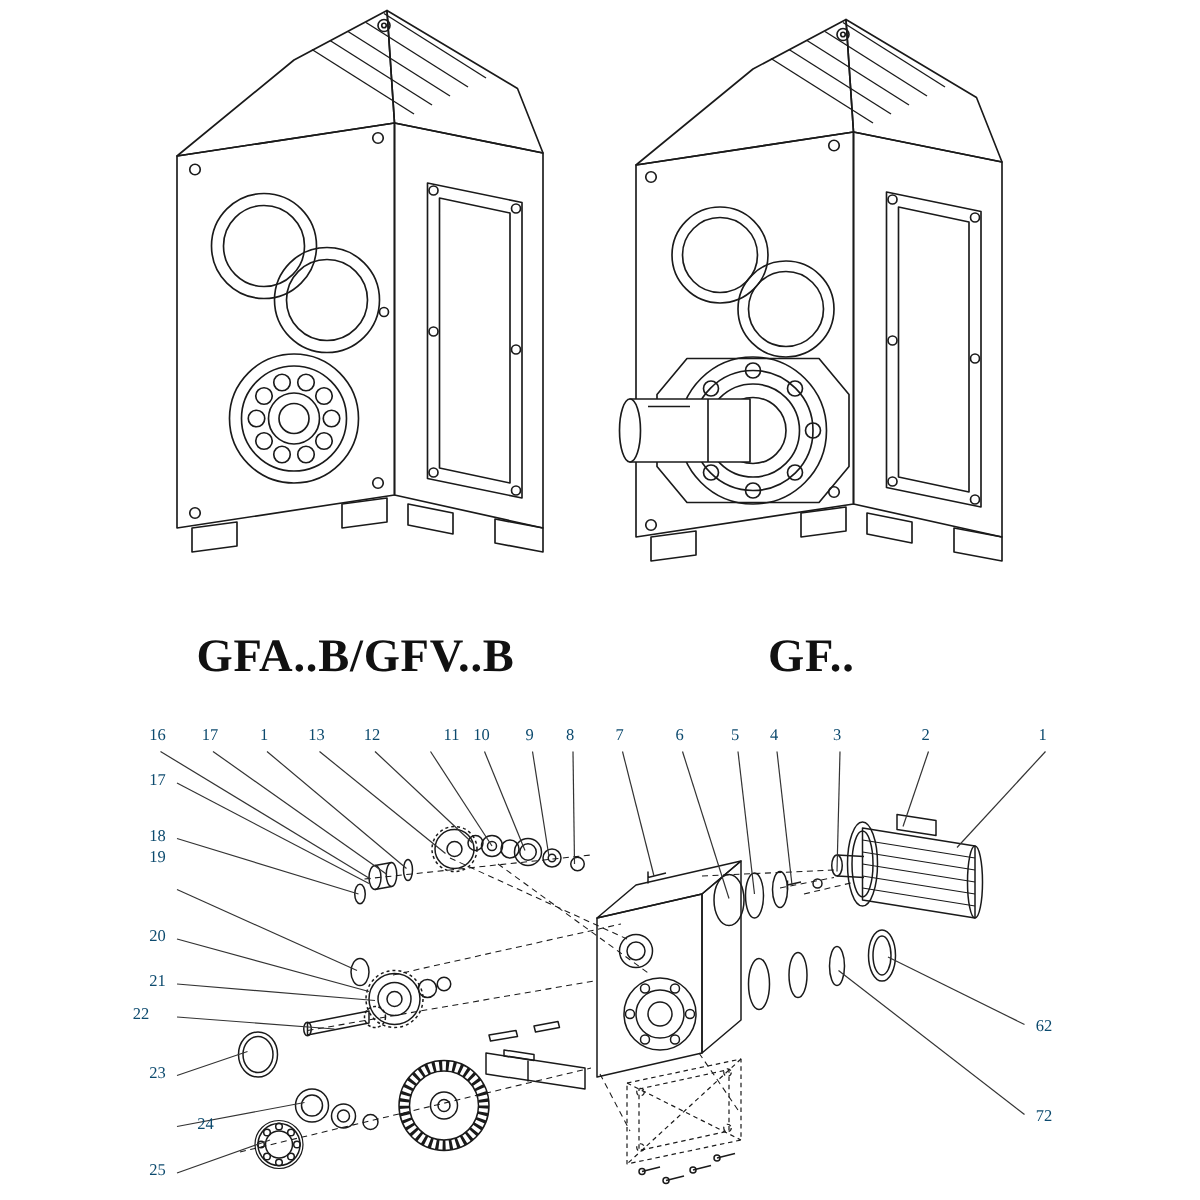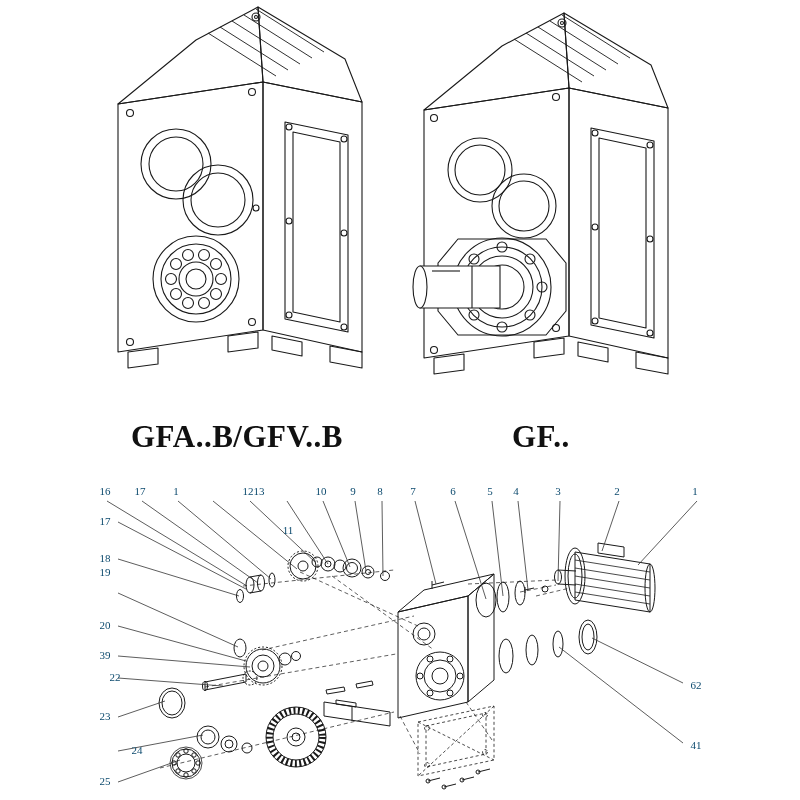--- a/index.html
+++ b/index.html
@@ -344,38 +344,38 @@
       </g>
   </svg>
 
   <div class="model-label" style="left:131px;top:419px">GFA..B/GFV..B</div>
   <div class="model-label" style="left:512px;top:419px">GF..</div>
 
   <div id="callouts">
       <span class="callout" style="left: 105px; top: 491px;">16</span>
       <span class="callout" style="left: 140px; top: 491px;">17</span>
       <span class="callout" style="left: 176px; top: 491px;">1</span>
-      <span class="callout" style="left: 211px; top: 491px; margin-left: 48px;">13</span>
+      <span class="callout" style="left: 211px; top: 491px;">13</span>
       <span class="callout" style="left: 248px; top: 491px;">12</span>
-      <span class="callout" style="left: 288px; top: 491px; margin-top: 39px;">11</span>
+      <span class="callout" style="left: 301px; top: 491px;">11</span>
       <span class="callout" style="left: 321px; top: 491px;">10</span>
       <span class="callout" style="left: 353px; top: 491px;">9</span>
       <span class="callout" style="left: 380px; top: 491px;">8</span>
       <span class="callout" style="left: 413px; top: 491px;">7</span>
       <span class="callout" style="left: 453px; top: 491px;">6</span>
       <span class="callout" style="left: 490px; top: 491px;">5</span>
       <span class="callout" style="left: 516px; top: 491px;">4</span>
       <span class="callout" style="left: 558px; top: 491px;">3</span>
       <span class="callout" style="left: 617px; top: 491px;">2</span>
       <span class="callout" style="left: 695px; top: 491px;">1</span>
       <span class="callout" style="left: 105px; top: 521px;">17</span>
       <span class="callout" style="left: 105px; top: 558px; text-align: right;">18</span>
       <span class="callout" style="left: 105px; top: 572px; text-align: center;">19</span>
       <span class="callout" style="left: 105px; top: 625px;">20</span>
-      <span class="callout" style="left: 105px; top: 655px;">39</span>
-      <span class="callout" style="left: 115px; top: 677px; text-align: right;">22</span>
+      <span class="callout" style="left: 105px; top: 655px;">21</span>
+      <span class="callout" style="left: 94px; top: 677px; text-align: right;">22</span>
       <span class="callout" style="left: 105px; top: 716px;">23</span>
       <span class="callout" style="left: 105px; top: 750px; margin-left: 32px;">24</span>
       <span class="callout" style="left: 105px; top: 781px;">25</span>
       <span class="callout" style="left: 696px; top: 685px;">62</span>
-      <span class="callout" style="left: 696px; top: 745px;">41</span>
+      <span class="callout" style="left: 696px; top: 745px;">72</span>
     </div>
 </div>
 
 </body></html>

